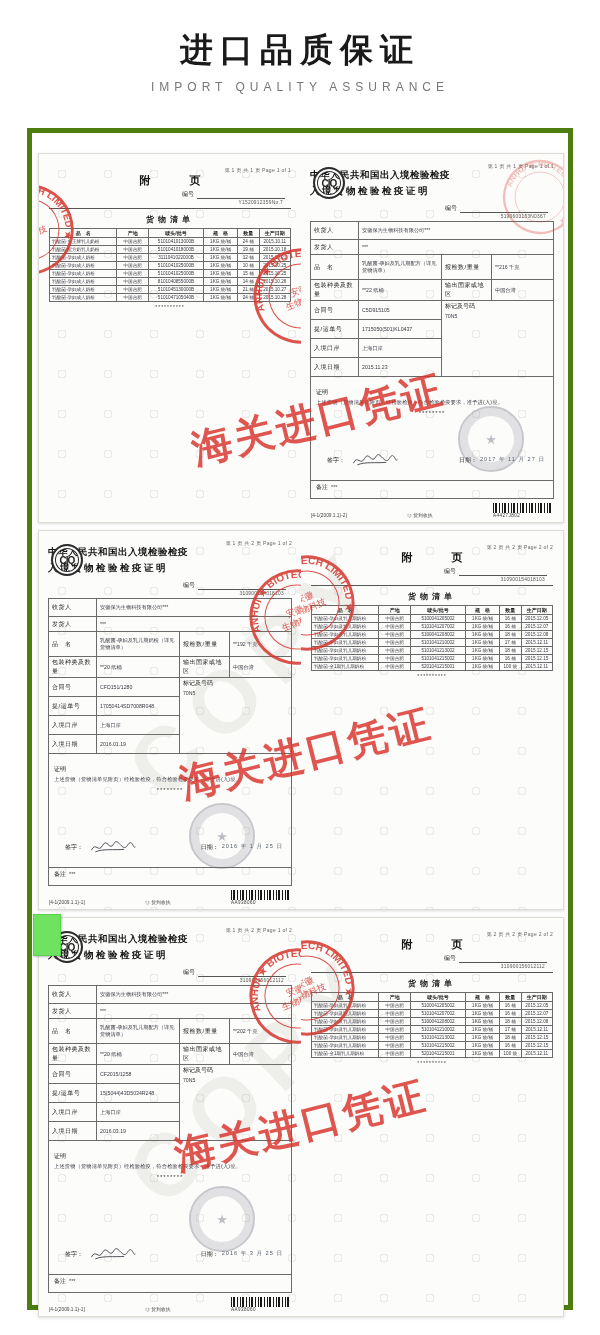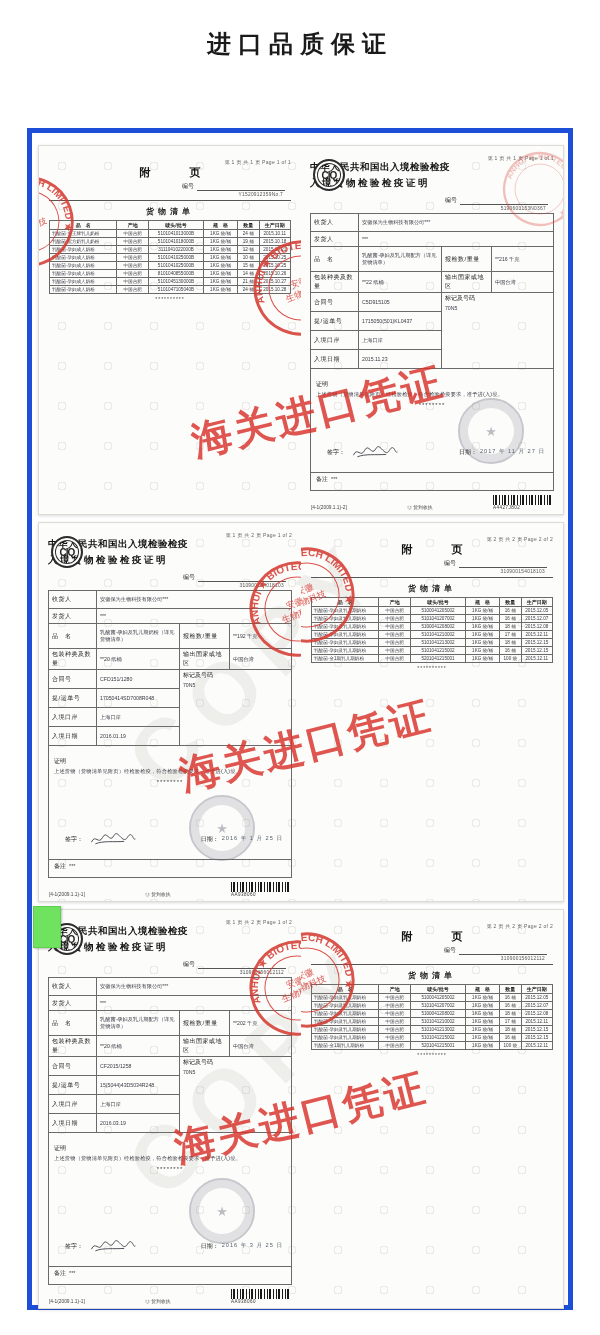--- a/index.html
+++ b/index.html
@@ -1,27 +1,27 @@
 <!DOCTYPE html>
 <html><head>
 <meta charset="utf-8">
 <style>
   html,body{margin:0;padding:0;background:#fff;}
   body{width:600px;height:1335px;position:relative;overflow:hidden;
        font-family:"Liberation Sans",sans-serif;color:#222;}
 
   
   .banner{position:absolute;top:28px;left:0;width:600px;text-align:center;}
-  .banner-title{font-size:24px;font-weight:bold;letter-spacing:7px;color:#1a1a1a;}
+  .banner-title{font-size:33px;font-weight:bold;letter-spacing:7px;color:#1a1a1a;}
   .banner-sub{font-size:12px;letter-spacing:5px;color:#777;margin-top:7px;}
 
   
   .gold-box{position:absolute;left:27px;top:128px;width:546px;height:1182px;
-            box-sizing:border-box;border:5px solid #1d4ed8;background:#fff;
-            padding:12px 6px;}
+            box-sizing:border-box;border:5px solid #4d7c0f;background:#fff;
+            padding:20px 6px;}
 
   
   .doc{position:relative;width:524px;margin:0 auto;background:#fcfcfa;
        border:1px solid #dedbd4;box-shadow:0 1px 3px rgba(0,0,0,.15);
        display:flex;}
   .doc+.doc{margin-top:7px;}
   .doc::before{content:"";position:absolute;inset:0;pointer-events:none;
       background-image:radial-gradient(circle 6px at 50% 50%,transparent 0 3.5px,rgba(175,172,165,.22) 3.5px 4.5px,transparent 4.5px);
       background-size:46px 40px;}
   .half{width:50%;position:relative;overflow:hidden;box-sizing:border-box;}
@@ -87,20 +87,21 @@
   .copy-mark{position:absolute;font-size:88px;font-weight:bold;color:#8f8d88;opacity:.12;
              transform:rotate(-44deg);letter-spacing:16px;z-index:2;pointer-events:none;}
   .sticky{position:absolute;width:26px;height:40px;background:#6fe35f;z-index:6;
           box-shadow:1px 1px 2px rgba(0,0,0,.25);border:1px solid #5fcf52;}
 </style>
 </head>
 <body>
 
 <div class="banner">
   <div class="banner-title">进口品质保证</div>
+  <div class="banner-sub">IMPORT QUALITY ASSURANCE</div>
 </div>
 
 <div class="gold-box">
 
   <div class="doc" style="height:368px;">
 
     <div class="half">
       <div class="annex-wrap">
         <div class="annex-head">
           <span class="annex-title">附　页</span>

